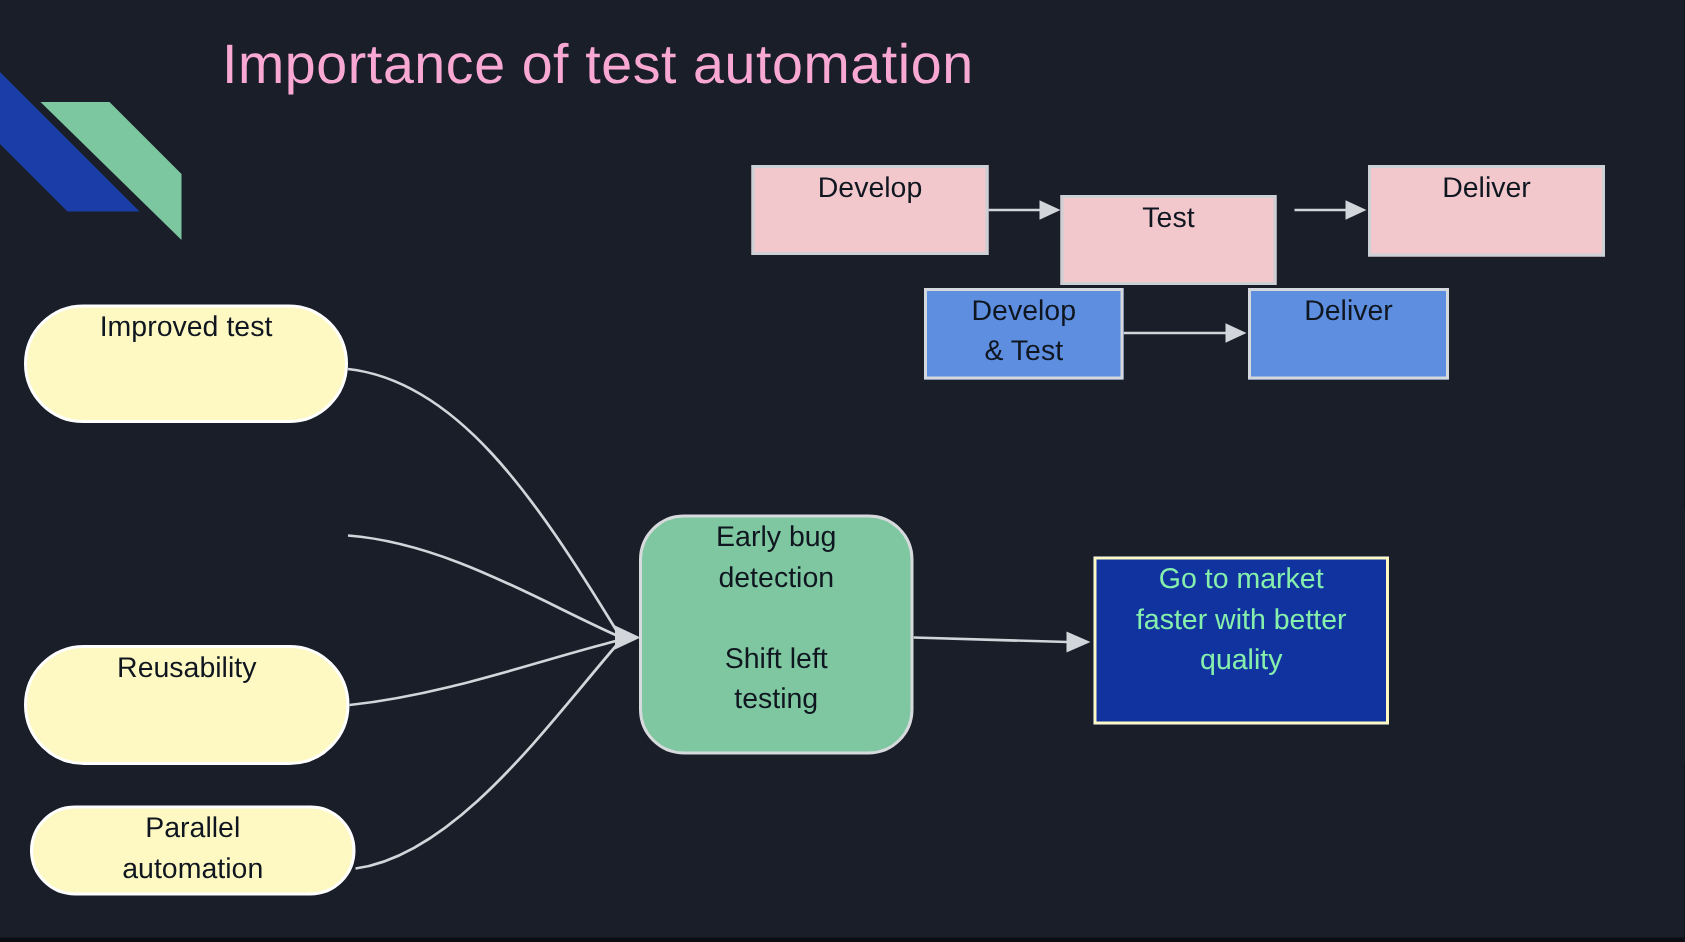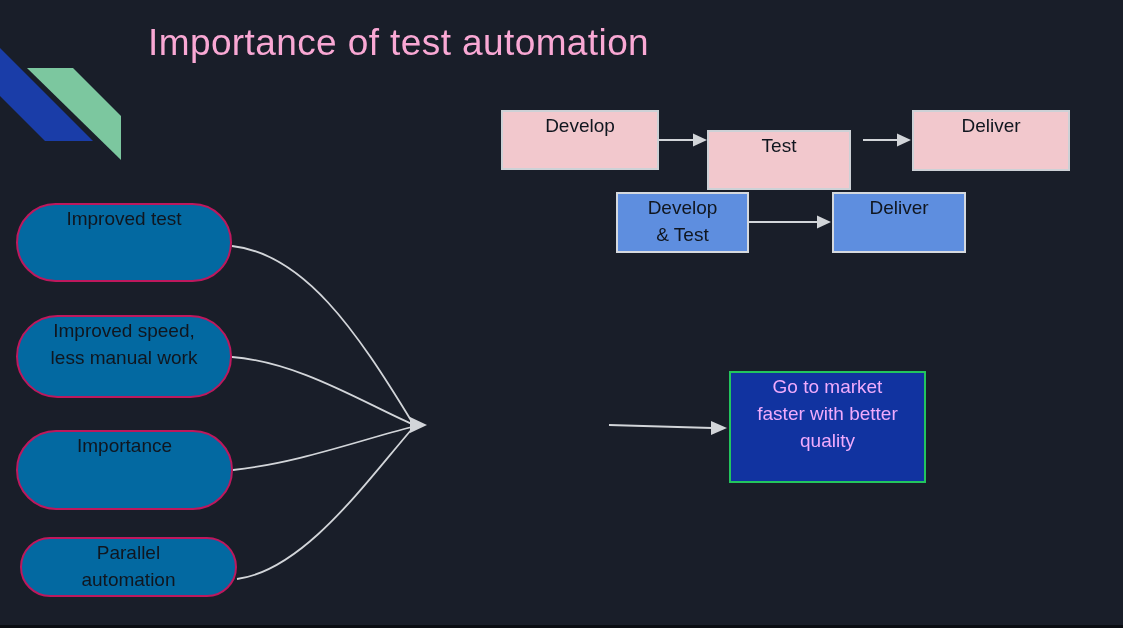--- a/index.html
+++ b/index.html
@@ -15,26 +15,26 @@
   }
   .logo { position:absolute; left:0; top:40px; }
   .connector-layer { position:absolute; left:0; top:0; width:1123px; height:628px; }
   .box {
     position:absolute; box-sizing:border-box;
     display:flex; flex-direction:column; align-items:center; justify-content:flex-start;
     text-align:center; font-size:19px; line-height:27px; color:#10161f;
   }
   .manual-step { background:#f2c8cd; border:2px solid #cdd1d6; white-space:nowrap; }
   .combined-step { background:#5e8edf; border:2px solid #d5d9de; }
-  .benefit-pill { background:#0369a1; border:2px solid #be185d; border-radius:42px; }
+  .benefit-pill { background:#fef9c3; border:2px solid #ffffff; border-radius:42px; }
   .benefit-pill span { display:block; }
   .hub-box { background:#7ec7a1; border:2px solid #d6dadd; border-radius:30px; }
   .hub-line { max-width:118px; margin:0 auto; }
   .hub-gap { height:27px; }
-  .outcome-box { background:#1133a0; border:2px solid #22c55e; color:#f0abfc; }
+  .outcome-box { background:#1133a0; border:2px solid #fef9c3; color:#86efac; }
   .outcome-text { max-width:152px; }
   .bottom-edge { position:absolute; left:0; bottom:0; width:100%; height:3px; background:#0a0d12; }
 
   
   #manual-1 { left:501px; top:110px; width:158px; height:60px; }
   #manual-2 { left:707px; top:110px; width:144px; height:60px;margin-top:20px; }
   #manual-3 { left:912px; top:110px; width:158px; height:61px; }
   #combined-1 { left:616px; top:192px; width:133px; height:61px; }
   #combined-2 { left:832px; top:192px; width:134px; height:61px; }
   #benefit-1 { left:16px; top:203px; width:216px; height:79px; }
@@ -92,38 +92,37 @@
   </div>
   <div class="box combined-step" id="combined-2">
     <span>Deliver</span>
   </div>
 
   <div class="box benefit-pill" id="benefit-1">
     <div>
       <span>Improved test</span>
     </div>
   </div>
-  <div class="box benefit-pill" id="benefit-2">
-    <div>
-      <span>Improved speed,</span>
-      <span>less manual work</span>
-    </div>
-  </div>
   <div class="box benefit-pill" id="benefit-3">
     <div>
-      <span>Importance</span>
+      <span>Reusability</span>
       <span></span>
     </div>
   </div>
   <div class="box benefit-pill" id="benefit-4">
     <div>
       <span>Parallel</span>
       <span>automation</span>
     </div>
   </div>
 
+  <div class="box hub-box" id="hub">
+    <div class="hub-line">Early bug detection</div>
+    <div class="hub-gap"></div>
+    <div class="hub-line">Shift left testing</div>
+  </div>
 
   <div class="box outcome-box" id="outcome">
     <div class="outcome-text">Go to market faster with better quality</div>
   </div>
 
   <div class="bottom-edge"></div>
 </div>
 
 </body></html>

